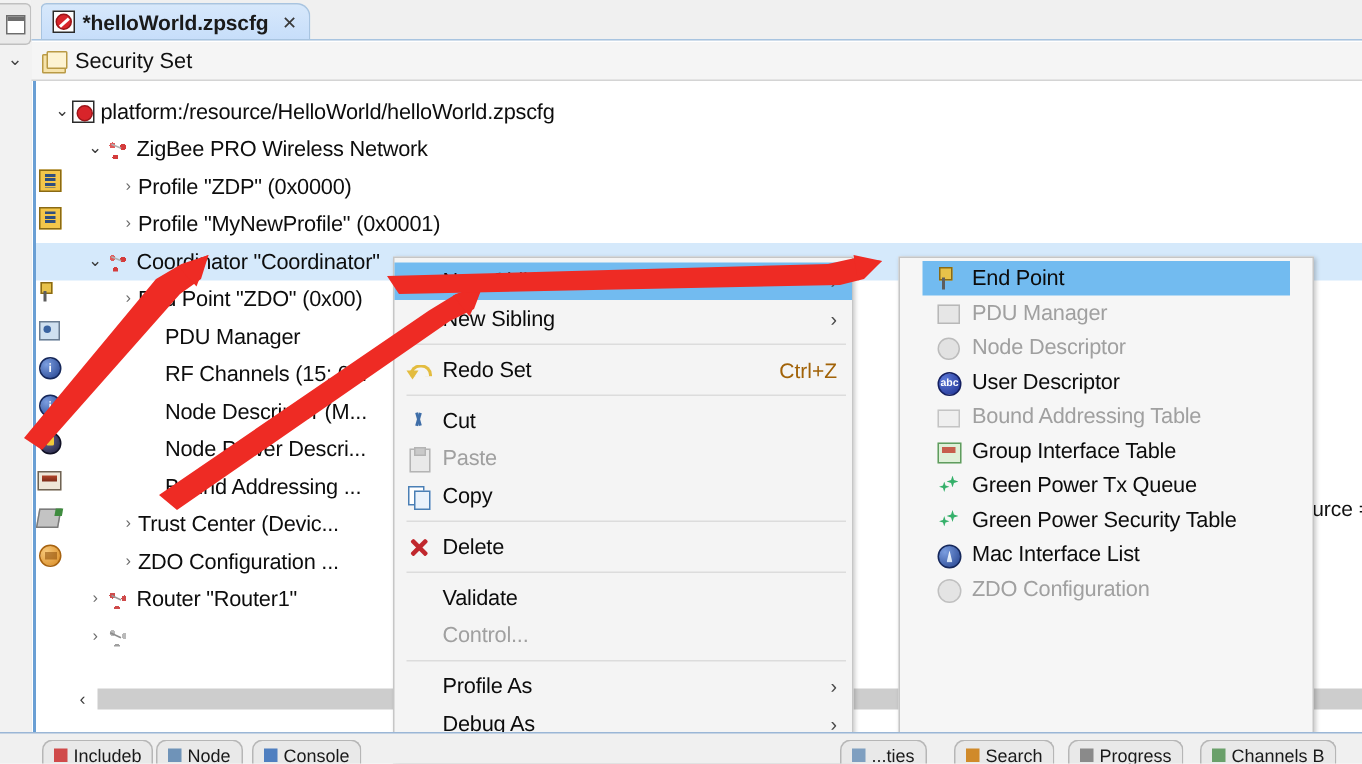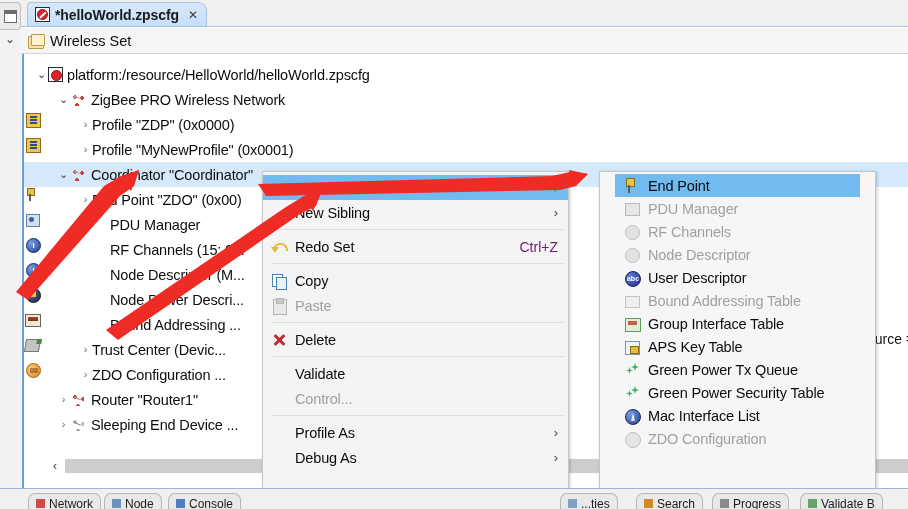--- a/index.html
+++ b/index.html
@@ -133,21 +133,21 @@
 
   
   .menu{position:absolute;background:#f4f4f4;border:1px solid #c6c6c6;
         box-shadow:1px 1px 3px rgba(0,0,0,.22);box-sizing:border-box;}
   #ctxmenu{left:262px;top:171px;width:307px;height:338px;padding:3px 0;}
   .mi{position:relative;height:25px;display:flex;align-items:center;
       padding-left:32px;padding-right:10px;box-sizing:border-box;}
   .mi .txt{font-size:14.5px;color:#0c0c0c;letter-spacing:-0.15px;}
   .mi.dis .txt{color:#a0a0a0;}
   .mi.hl{background:#72bbf0;}
-  .mi .accel{margin-left:auto;font-size:14px;color:#701a75;}
+  .mi .accel{margin-left:auto;font-size:14px;color:#a16207;}
   .mi.dis .accel{color:#a8a8a8;}
   .mi .sub{margin-left:auto;font-size:13px;color:#4a4a4a;padding-left:12px;}
   .mi .mic{position:absolute;left:8px;top:5px;width:16px;height:16px;}
   .sep{height:1px;background:#dcdcdc;margin:4px 4px 4px 8px;}
 
   
   .undo,.redo{position:absolute;left:0;top:3px;width:16px;height:11px;}
   .undo:before{content:"";position:absolute;left:2px;top:1px;width:11px;height:6px;
                border:2px solid #e3bc3f;border-bottom:none;border-radius:7px 7px 0 0;}
   .undo:after{content:"";position:absolute;left:0px;top:5px;border-left:4px solid transparent;
@@ -227,21 +227,21 @@
             <i></i>
           </span>
         <span class="tab-title">*helloWorld.zpscfg</span>
         <span class="tab-close">✕</span>
       </div>
       <div class="tab-underline"></div>
     </div>
 
     <div class="resline">
       <span class="folder"></span>
-      <span class="lbl">Wireless Set</span>
+      <span class="lbl">Security Set</span>
     </div>
 
     <div class="treepanel">
       <div class="tree" id="tree">
           <div class="row" style="padding-left: 11px;">
             <span class="arrow open">⌄</span>
             <span class="ticon ic-deny"></span>
             <span class="tlabel">platform:/resource/HelloWorld/helloWorld.zpscfg</span>
           </div>
           <div class="row" style="padding-left: 33px;">
@@ -309,21 +309,20 @@
             <span class="tlabel">ZDO Configuration ...</span>
           </div>
           <div class="row" style="padding-left: 33px;">
             <span class="arrow">›</span>
             <span class="ticon ic-router"></span>
             <span class="tlabel">Router "Router1"</span>
           </div>
           <div class="row" style="padding-left: 33px;">
             <span class="arrow">›</span>
             <span class="ticon ic-sed"></span>
-            <span class="tlabel">Sleeping End Device ...</span>
           </div>
         </div>
 
       <div class="bgtext">ource = (</div>
 
       <div class="hscroll">
         <div class="btn">‹</div>
         <div class="thumb"></div>
       </div>
     </div>
@@ -342,29 +341,35 @@
       <div class="mi">
         <span class="mic">
           <span class="undo"></span>
         </span>
         <span class="txt">Redo Set</span>
         <span class="accel">Ctrl+Z</span>
       </div>
       <div class="sep"></div>
       <div class="mi">
         <span class="mic">
-          <span class="copy"></span>
-        </span>
-        <span class="txt">Copy</span>
+          <span class="cut"></span>
+        </span>
+        <span class="txt">Cut</span>
       </div>
       <div class="mi dis">
         <span class="mic">
           <span class="paste"></span>
         </span>
         <span class="txt">Paste</span>
+      </div>
+      <div class="mi">
+        <span class="mic">
+          <span class="copy"></span>
+        </span>
+        <span class="txt">Copy</span>
       </div>
       <div class="sep"></div>
       <div class="mi">
         <span class="mic">
           <span class="xdel"></span>
         </span>
         <span class="txt">Delete</span>
       </div>
       <div class="sep"></div>
       <div class="mi">
@@ -392,26 +397,20 @@
       <div class="mi dis">
         <span class="si">
           <span class="si-pdu"></span>
         </span>
         <span class="txt">PDU Manager</span>
       </div>
       <div class="mi dis">
         <span class="si">
           <span class="si-dim"></span>
         </span>
-        <span class="txt">RF Channels</span>
-      </div>
-      <div class="mi dis">
-        <span class="si">
-          <span class="si-dim"></span>
-        </span>
         <span class="txt">Node Descriptor</span>
       </div>
       <div class="mi">
         <span class="si">
           <span class="si-user">
             <b>abc</b>
           </span>
         </span>
         <span class="txt">User Descriptor</span>
       </div>
@@ -419,26 +418,20 @@
         <span class="si">
           <span class="si-bound"></span>
         </span>
         <span class="txt">Bound Addressing Table</span>
       </div>
       <div class="mi">
         <span class="si">
           <span class="si-group"></span>
         </span>
         <span class="txt">Group Interface Table</span>
-      </div>
-      <div class="mi">
-        <span class="si">
-          <span class="si-aps"></span>
-        </span>
-        <span class="txt">APS Key Table</span>
       </div>
       <div class="mi">
         <span class="si">
           <span class="si-gp"></span>
         </span>
         <span class="txt">Green Power Tx Queue</span>
       </div>
       <div class="mi">
         <span class="si">
           <span class="si-gp"></span>
@@ -456,21 +449,21 @@
           <span class="si-zdoc"></span>
         </span>
         <span class="txt">ZDO Configuration</span>
       </div>
     </div>
 
   <div class="bottombar">
     <div id="btabs">
         <div class="bt" style="left: 28px;">
           <span class="dot" style="background: rgb(208, 74, 74);"></span>
-          <span>Network</span>
+          <span>Includeb</span>
         </div>
         <div class="bt" style="left: 104px;">
           <span class="dot" style="background: rgb(111, 147, 184);"></span>
           <span>Node</span>
         </div>
         <div class="bt" style="left: 168px;">
           <span class="dot" style="background: rgb(79, 127, 192);"></span>
           <span>Console</span>
         </div>
         <div class="bt" style="left: 560px;">
@@ -480,21 +473,21 @@
         <div class="bt" style="left: 636px;">
           <span class="dot" style="background: rgb(208, 138, 42);"></span>
           <span>Search</span>
         </div>
         <div class="bt" style="left: 712px;">
           <span class="dot" style="background: rgb(138, 138, 138);"></span>
           <span>Progress</span>
         </div>
         <div class="bt" style="left: 800px;">
           <span class="dot" style="background: rgb(106, 160, 106);"></span>
-          <span>Validate B</span>
+          <span>Channels B</span>
         </div>
       </div>
   </div>
 
   <svg class="arrows" viewBox="0 0 908 509">
     <g fill="#ee2b24">
       <path d="M28,300 L120,196 L134,186 L139,170 L121,176 L104,186 L16,292 Z"></path>
       <path d="M139,170 L119,178 L131,191 Z"></path>
       <path d="M118,340 L300,214 L316,206 L322,190 L304,196 L286,207 L106,330 Z"></path>
       <path d="M322,190 L302,197 L313,211 Z"></path>

